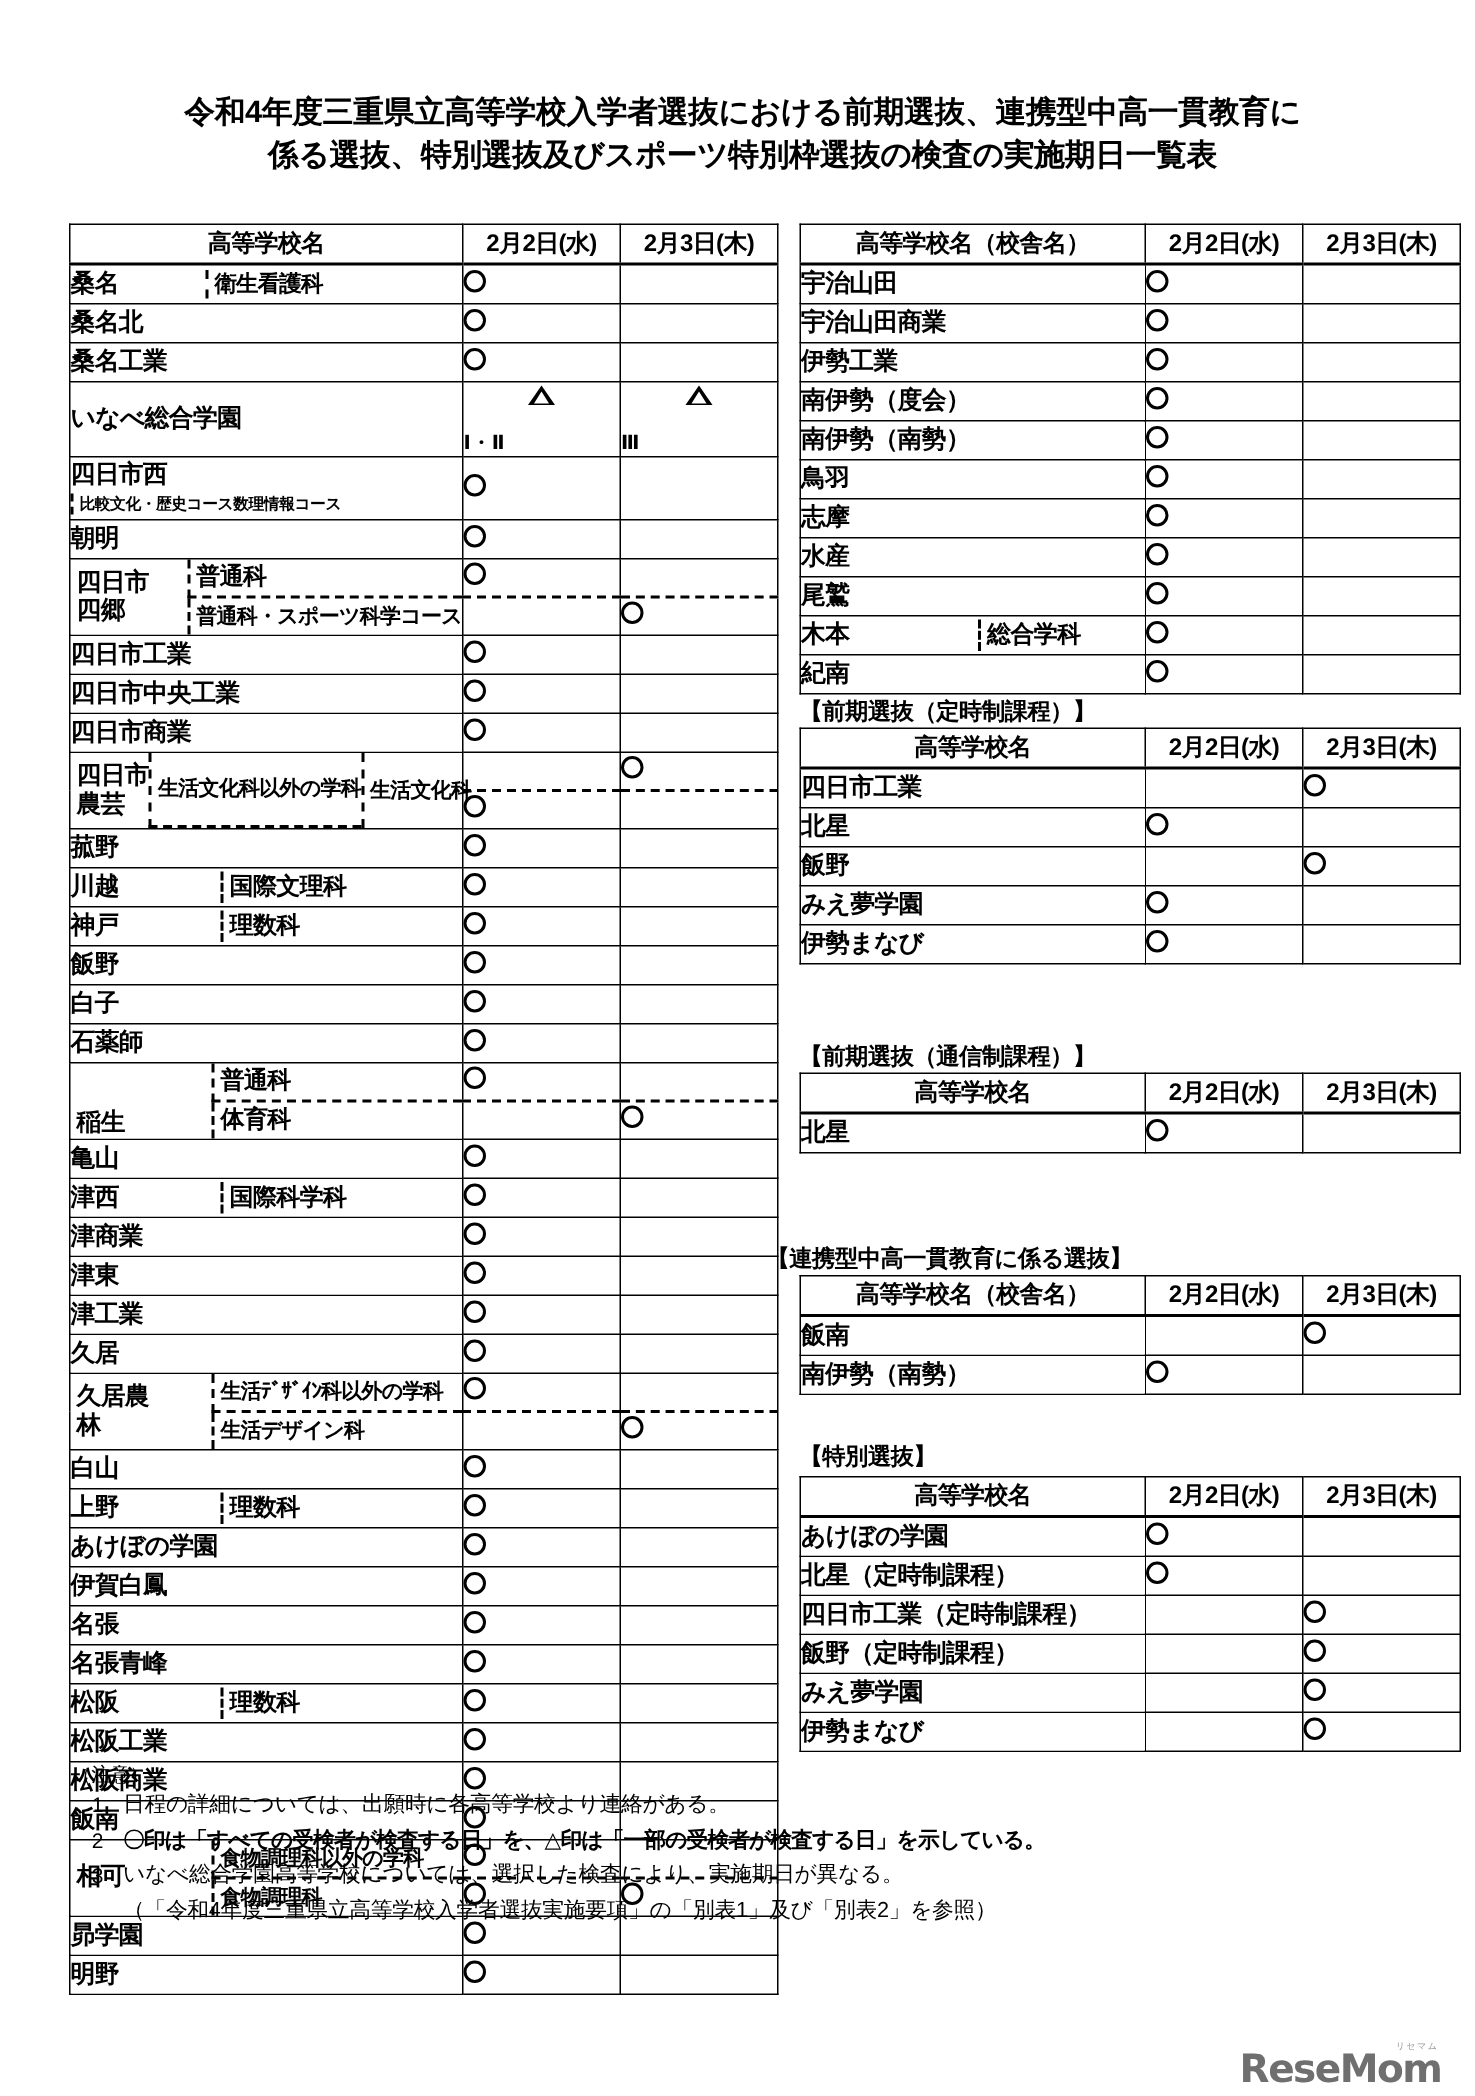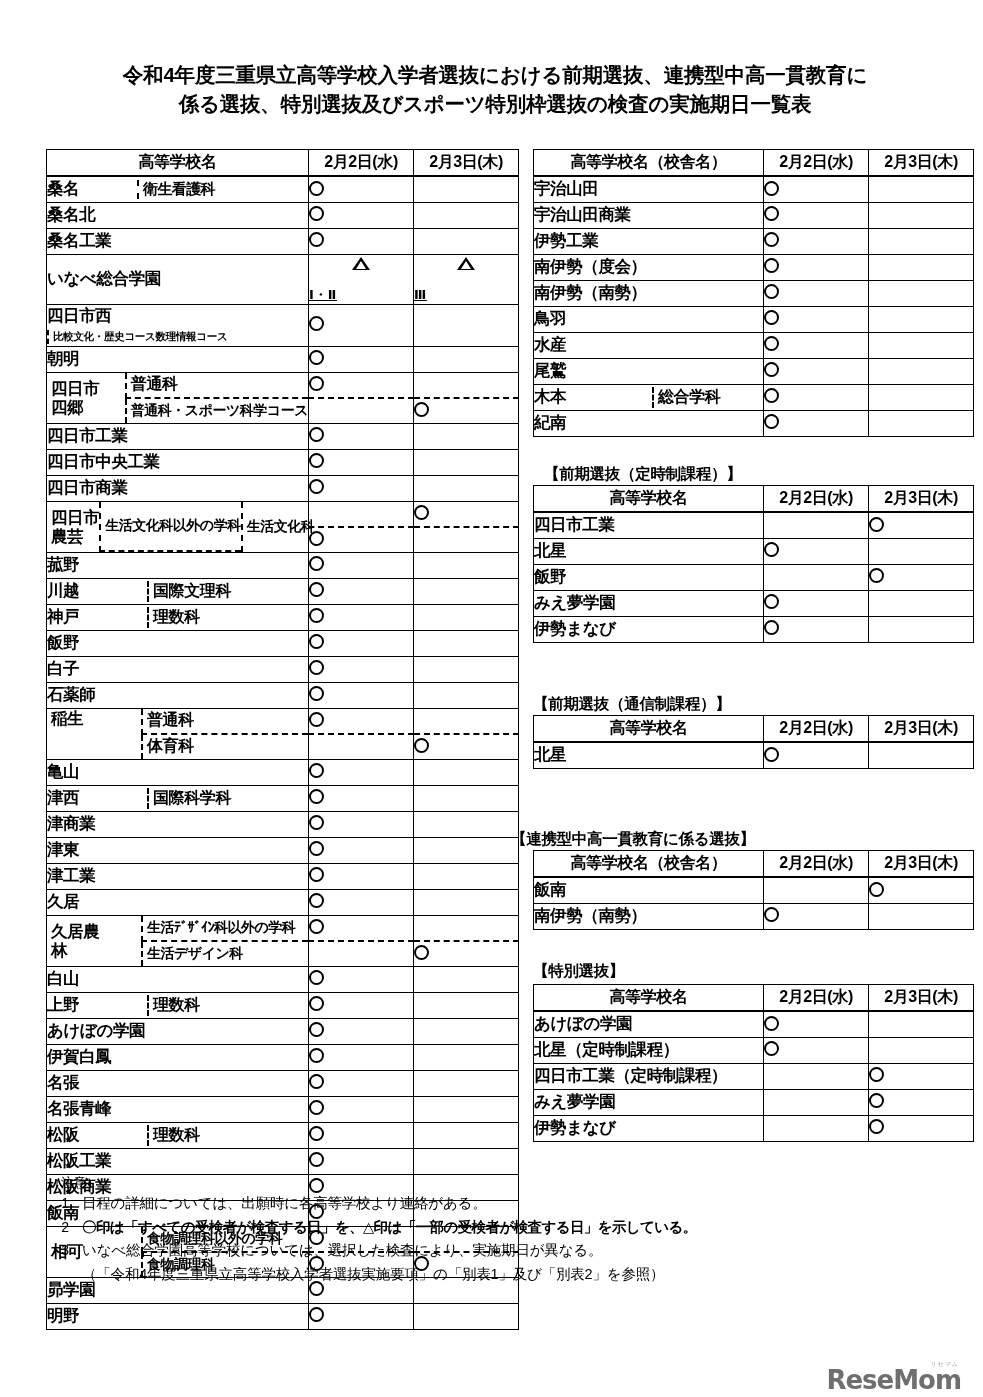--- a/index.html
+++ b/index.html
@@ -141,21 +141,20 @@
     border-left: 5.5px solid transparent;
     border-right: 5.5px solid transparent;
     border-bottom: 8px solid #fff;
   }
   .mk .roman {
     display: block;
     font-size: 13px;
     font-weight: bold;
     margin-top: 18px;
     letter-spacing: 0.5px;
-    text-decoration: underline;
   }
   .mkwrap { display: flex; flex-direction: column; justify-content: center; height: 100%; }
 
   
   .notes {
     position: absolute;
     left: 48px;
     top: 1176px;
     width: 900px;
     font-size: 13.5px;
@@ -343,21 +342,21 @@
           <td class="mk"></td>
         </tr>
         <tr class="r">
           <td class="namecell"><span class="nm">石薬師</span></td>
           <td class="mk"><span class="circ"></span></td>
           <td class="mk"></td>
         </tr>
         <tr class="r-half">
           <td rowspan="2" class="namecell">
             <div style="display:flex;align-items:stretch;height:50px;">
-              <div class="splitname gut-90" style="display:flex;flex-direction:column;justify-content:flex-start;">
+              <div class="splitname gut-90" style="display:flex;flex-direction:column;justify-content:flex-end;font-family:Liberation Mono, monospace;">
                 <span>稲生</span>
               </div>
               <div style="flex:1;display:flex;flex-direction:column;">
                 <div class="course" style="flex:1;display:flex;align-items:center;border-bottom:2px dashed #000;">普通科</div>
                 <div class="course" style="flex:1;display:flex;align-items:center;">体育科</div>
               </div>
             </div>
           </td>
           <td class="mk dash-b"><span class="circ"></span></td>
           <td class="mk dash-b"></td>
@@ -536,20 +535,25 @@
           <td class="namecell"><span class="nm">南伊勢（南勢）</span></td>
           <td class="mk"><span class="circ"></span></td>
           <td class="mk"></td>
         </tr>
         <tr class="r">
           <td class="namecell"><span class="nm">鳥羽</span></td>
           <td class="mk"><span class="circ"></span></td>
           <td class="mk"></td>
         </tr>
         <tr class="r">
+          <td class="namecell"><span class="nm">志摩</span></td>
+          <td class="mk"><span class="circ"></span></td>
+          <td class="mk"></td>
+        </tr>
+        <tr class="r">
           <td class="namecell"><span class="nm">水産</span></td>
           <td class="mk"><span class="circ"></span></td>
           <td class="mk"></td>
         </tr>
         <tr class="r">
           <td class="namecell"><span class="nm">尾鷲</span></td>
           <td class="mk"><span class="circ"></span></td>
           <td class="mk"></td>
         </tr>
         <tr class="r">
@@ -558,21 +562,21 @@
           <td class="mk"></td>
         </tr>
         <tr class="r">
           <td class="namecell"><span class="nm">紀南</span></td>
           <td class="mk"><span class="circ"></span></td>
           <td class="mk"></td>
         </tr>
       </tbody>
   </table>
 
-  <div class="caption" style="left:544px; top:464px;">【前期選抜（定時制課程）】</div>
+  <div class="caption" style="left:533px; top:464px;">【前期選抜（定時制課程）】</div>
   <table class="grid" id="tbl-teijisei" style="left:533px; top:485px; width:440px;">
     <colgroup>
         <col style="width:230px">
         <col style="width:105px">
         <col style="width:105px">
       </colgroup>
     <thead>
       <tr>
         <th>高等学校名</th>
         <th class="hdr-date">2月2日(水)</th>
@@ -679,20 +683,25 @@
           <td class="mk"><span class="circ"></span></td>
           <td class="mk"></td>
         </tr>
         <tr class="r">
           <td class="namecell"><span class="nm">北星（定時制課程）</span></td>
           <td class="mk"><span class="circ"></span></td>
           <td class="mk"></td>
         </tr>
         <tr class="r">
           <td class="namecell"><span class="nm">四日市工業（定時制課程）</span></td>
+          <td class="mk"></td>
+          <td class="mk"><span class="circ"></span></td>
+        </tr>
+        <tr class="r">
+          <td class="namecell"><span class="nm">飯野（定時制課程）</span></td>
           <td class="mk"></td>
           <td class="mk"><span class="circ"></span></td>
         </tr>
         <tr class="r">
           <td class="namecell"><span class="nm">みえ夢学園</span></td>
           <td class="mk"></td>
           <td class="mk"><span class="circ"></span></td>
         </tr>
         <tr class="r">
           <td class="namecell"><span class="nm">伊勢まなび</span></td>

